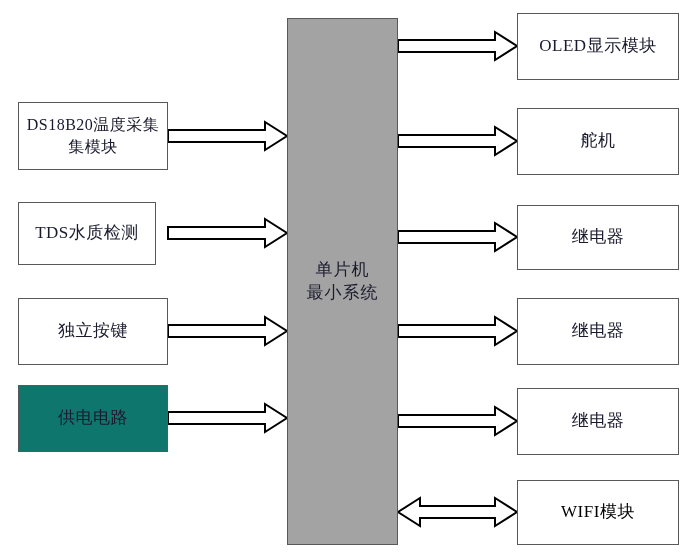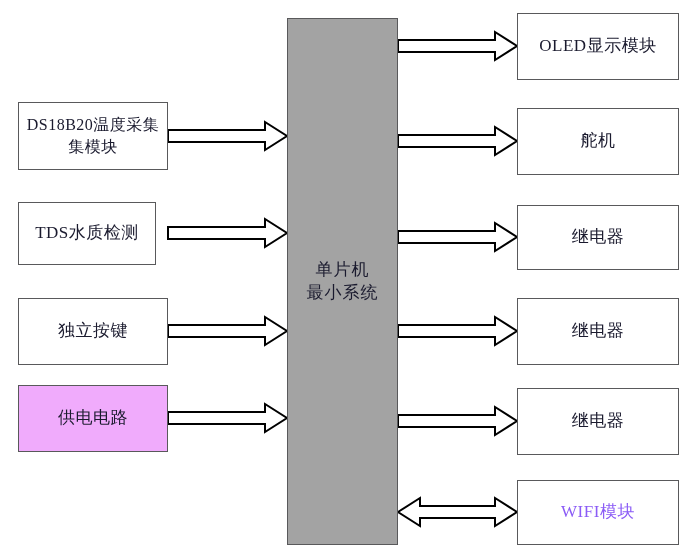--- a/index.html
+++ b/index.html
@@ -66,24 +66,24 @@
       <polygon points="398,325 495,325 495,317 517,331 495,345 495,337 398,337" fill="#ffffff" stroke="#000000"></polygon>
       <polygon points="398,415 495,415 495,407 517,421 495,435 495,427 398,427" fill="#ffffff" stroke="#000000"></polygon>
       <polygon points="398,512 420,498 420,506 495,506 495,498 517,512 495,526 495,518 420,518 420,526" fill="#ffffff" stroke="#000000"></polygon>
     </svg>
 
   <div id="nodes">
       <div class="node small-text" style="left: 18px; top: 102px; width: 150px; height: 68px; border-color: rgb(89, 89, 91); background: rgb(255, 255, 255); color: rgb(26, 26, 46);"><span>DS18B20温度采集
 集模块</span></div>
       <div class="node" style="left: 18px; top: 202px; width: 138px; height: 63px; border-color: rgb(89, 89, 91); background: rgb(255, 255, 255); color: rgb(26, 26, 46);"><span>TDS水质检测</span></div>
       <div class="node" style="left: 18px; top: 298px; width: 150px; height: 67px; border-color: rgb(89, 89, 91); background: rgb(255, 255, 255); color: rgb(26, 26, 46);"><span>独立按键</span></div>
-      <div class="node" style="left: 18px; top: 385px; width: 150px; height: 67px; border-color: rgb(89, 89, 91); background: #f0abfc; color: rgb(26, 26, 46);"><span>供电电路</span></div>
+      <div class="node" style="left: 18px; top: 385px; width: 150px; height: 67px; border-color: rgb(89, 89, 91); background: #0f766e; color: rgb(26, 26, 46);"><span>供电电路</span></div>
       <div class="node mcu" style="left: 287px; top: 18px; width: 111px; height: 527px; border-color: rgb(89, 89, 91); background: #a3a3a3; color: rgb(26, 26, 46);"><span>单片机
 最小系统</span></div>
       <div class="node" style="left: 517px; top: 13px; width: 162px; height: 67px; border-color: rgb(89, 89, 91); background: rgb(255, 255, 255); color: rgb(26, 26, 46);"><span>OLED显示模块</span></div>
       <div class="node" style="left: 517px; top: 108px; width: 162px; height: 67px; border-color: rgb(89, 89, 91); background: rgb(255, 255, 255); color: rgb(26, 26, 46); text-align: center;"><span>舵机</span></div>
       <div class="node" style="left: 517px; top: 205px; width: 162px; height: 65px; border-color: rgb(89, 89, 91); background: rgb(255, 255, 255); color: rgb(26, 26, 46);"><span>继电器</span></div>
       <div class="node" style="left: 517px; top: 298px; width: 162px; height: 67px; border-color: rgb(89, 89, 91); background: rgb(255, 255, 255); color: rgb(26, 26, 46);"><span>继电器</span></div>
       <div class="node" style="left: 517px; top: 388px; width: 162px; height: 67px; border-color: rgb(89, 89, 91); background: rgb(255, 255, 255); color: rgb(26, 26, 46);"><span>继电器</span></div>
-      <div class="node" style="left: 517px; top: 480px; width: 162px; height: 65px; border-color: rgb(89, 89, 91); background: rgb(255, 255, 255); color: #8b5cf6;"><span>WIFI模块</span></div>
+      <div class="node" style="left: 517px; top: 480px; width: 162px; height: 65px; border-color: rgb(89, 89, 91); background: rgb(255, 255, 255); color: #000000;"><span>WIFI模块</span></div>
     </div>
 
 </div>
 
 </body></html>

